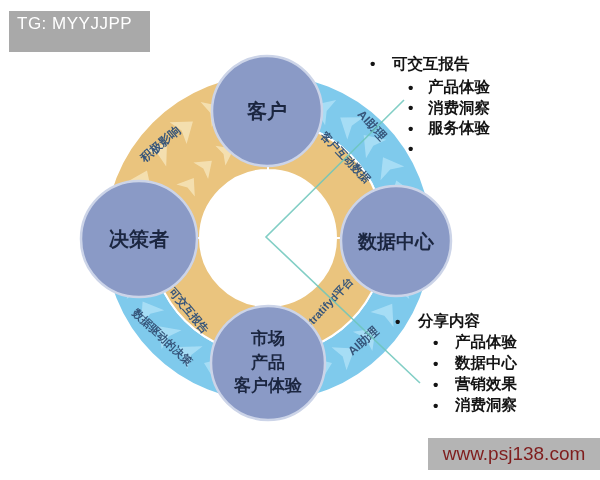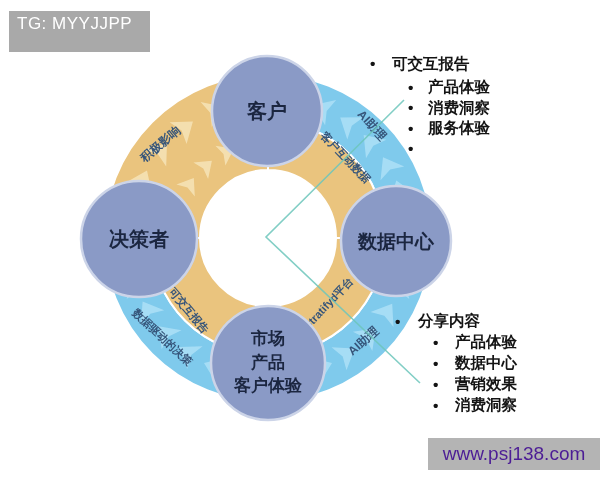--- a/index.html
+++ b/index.html
@@ -8,21 +8,21 @@
   svg{position:absolute;left:0;top:0;}
   .band{stroke:#ffffff;stroke-width:2;stroke-linejoin:round;}
   .node{stroke:#ccd4e8;stroke-width:2.5;}
   .node-label{font-weight:bold;text-anchor:middle;}
   .ring-label{font-weight:bold;text-anchor:middle;}
   .flow-line{fill:none;stroke-width:1.6;opacity:.85;}
   .badge{position:absolute;left:9px;top:11px;width:141px;height:41px;background:#a9a9a9;
          color:#fff;font-size:17px;line-height:25px;padding-left:8px;letter-spacing:.5px;
          box-sizing:border-box;}
   .watermark{position:absolute;left:428px;top:438px;width:172px;height:32px;background:#b4b4b4;
-         color:#4c1d95;font-size:19px;line-height:32px;text-align:center;}
+         color:#7f1d1d;font-size:19px;line-height:32px;text-align:center;}
   .blist{position:absolute;left:358px;color:#141414;font-weight:bold;font-size:15.5px;}
   .blist .row{display:flex;align-items:center;height:20.5px;white-space:nowrap;}
   .blist .b{display:inline-block;text-align:left;}
   .list-top{top:54px;}
   .list-top .head .b{margin-left:12px;width:22px;}
   .list-top .head{margin-bottom:3px;}
   .list-top .sub .b{margin-left:50px;width:20px;}
   .list-bottom{top:311px;}
   .list-bottom .row{height:21px;}
   .list-bottom .head .b{margin-left:37px;width:23px;}

